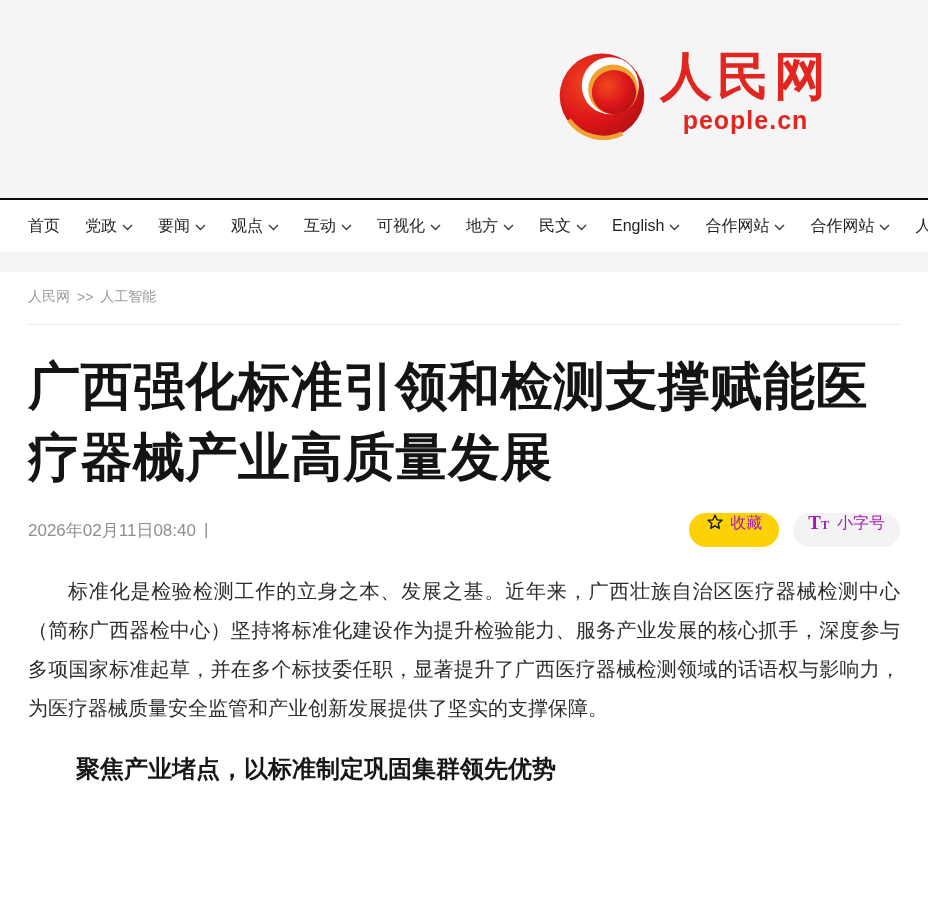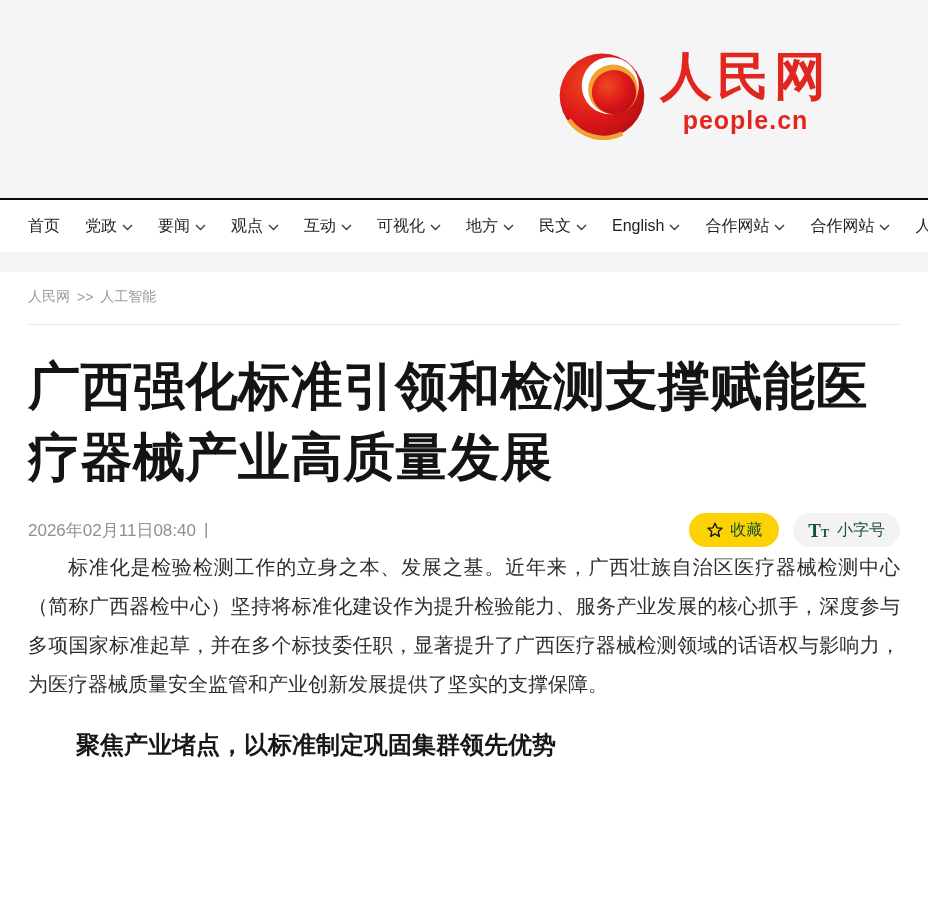--- a/index.html
+++ b/index.html
@@ -29,28 +29,28 @@
   .breadcrumb { padding-top:16px; font-size:14px; color:#9d9d9d; display:flex; gap:7px; align-items:center; }
   .breadcrumb span { cursor:default; }
   .crumb-link { cursor:pointer; }
   .rule { border:none; border-top:1px solid #eaeaea; margin:18px 0 0 0; }
 
   .title { margin:26px 0 0 0; font-size:52px; line-height:1.36; color:#141414; font-weight:700; letter-spacing:0.5px; }
 
   .meta-row { margin-top:20px; display:flex; align-items:center; justify-content:space-between; height:36px; }
   .meta-left { font-size:17px; color:#8f8f8f; display:flex; align-items:center; gap:8px; }
   .actions { display:flex; gap:14px; align-items:center; }
-  .btn { border:none; cursor:pointer; display:flex; align-items:center; height:34px; border-radius:18px; font-size:16px; color:#14532d; font-family:inherit; }
+  .btn { border:none; cursor:pointer; display:flex; align-items:flex-start; height:34px; border-radius:18px; font-size:16px; color:#a21caf; font-family:inherit; }
   .btn-fav { background:#fdd205; padding:0 17px; gap:6px; }
   .btn-font { background:#f3f3f4; padding:0 15px; gap:8px; }
   .tt { font-family:"Liberation Serif","DejaVu Serif",serif; font-weight:700; line-height:1; display:flex; align-items:baseline; }
   .t-big { font-size:19px; }
   .t-small { font-size:12px; }
 
-  .article { }
+  .article { margin-top:24px; }
   .para {
     font-size:20px; color:#2d2d2d; line-height:1.95; text-align:justify;
     text-indent:2em; margin:0 0 14px 0;
   }
   .subhead {
     font-size:24px; color:#171717; font-weight:700; line-height:1.95;
     text-indent:2em; margin:18px 0 14px 0;
   }
 </style>
 </head>

